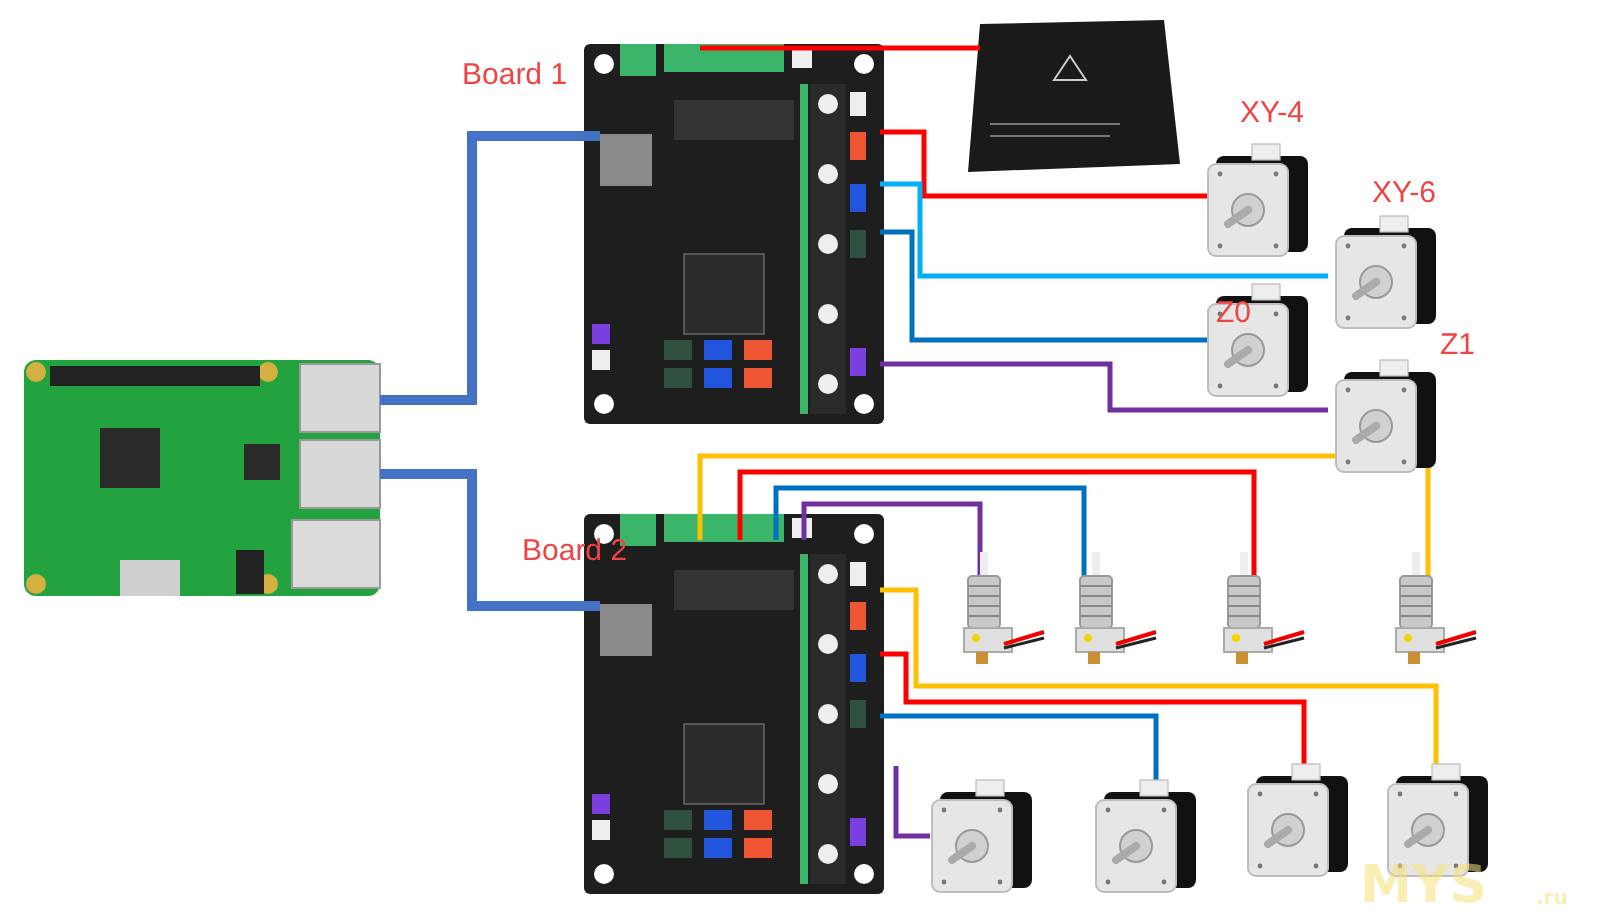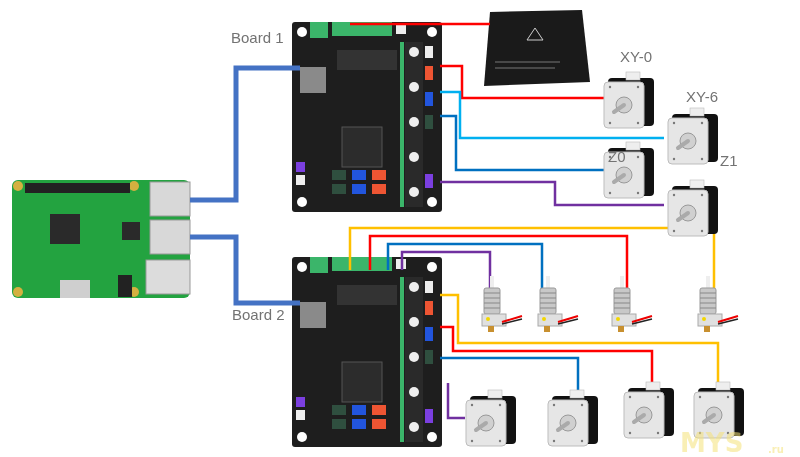--- a/index.html
+++ b/index.html
@@ -1,18 +1,18 @@
 <!DOCTYPE html>
 <html><head>
 <meta charset="utf-8">
 <style>
   html, body { margin:0; padding:0; background:#ffffff; }
   body { width:800px; height:457px; position:relative; overflow:hidden; font-family:"Liberation Sans", sans-serif; }
   #stage { position:absolute; left:0; top:0; width:800px; height:457px; }
-  .label { position:absolute; font-family:"Liberation Sans", sans-serif; font-size:15px; color:#737373; white-space:nowrap; }
+  .label { position:absolute; font-family:"Liberation Sans", sans-serif; font-size:15px; color:#ef4444; white-space:nowrap; }
   .watermark { position:absolute; font-family:"DejaVu Sans", sans-serif; font-weight:bold; color:#f5e27a; opacity:0.55;text-align:center; }
 </style>
 </head>
 <body>
 
 <svg id="stage" width="800" height="457" viewBox="0 0 800 457" xmlns="http://www.w3.org/2000/svg">
   <defs>
     <g id="stepper">
       <rect x="0" y="6" width="46" height="48" rx="4" fill="#111"></rect>
       <rect x="18" y="0" width="14" height="8" fill="#eee" stroke="#bbb" stroke-width="0.6"></rect>
@@ -160,20 +160,20 @@
     </g>
   <g>
       <use href="#stepper" x="628" y="382"></use>
     </g>
   <g>
       <use href="#stepper" x="698" y="382"></use>
     </g>
 </svg>
 
 <span class="label" style="left:231px;top:29px;">Board 1</span>
-<span class="label" style="left:232px;top:267px;margin-top:39px;">Board 2</span>
-<span class="label" style="left:620px;top:48px;">XY-0</span>
+<span class="label" style="left:261px;top:267px;">Board 2</span>
+<span class="label" style="left:620px;top:48px;">XY-4</span>
 <span class="label" style="left:686px;top:88px;">XY-6</span>
 <span class="label" style="left:608px;top:148px;">Z0</span>
-<span class="label" style="left:720px;top:152px;">Z1</span>
+<span class="label" style="left:720px;top:164px;">Z1</span>
 
 <span class="watermark" style="left:680px;top:428px;font-size:26px;">MYS</span>
 <span class="watermark" style="left:768px;top:424px;font-size:10px;margin-top:20px;">.ru</span>
 
 </body></html>

